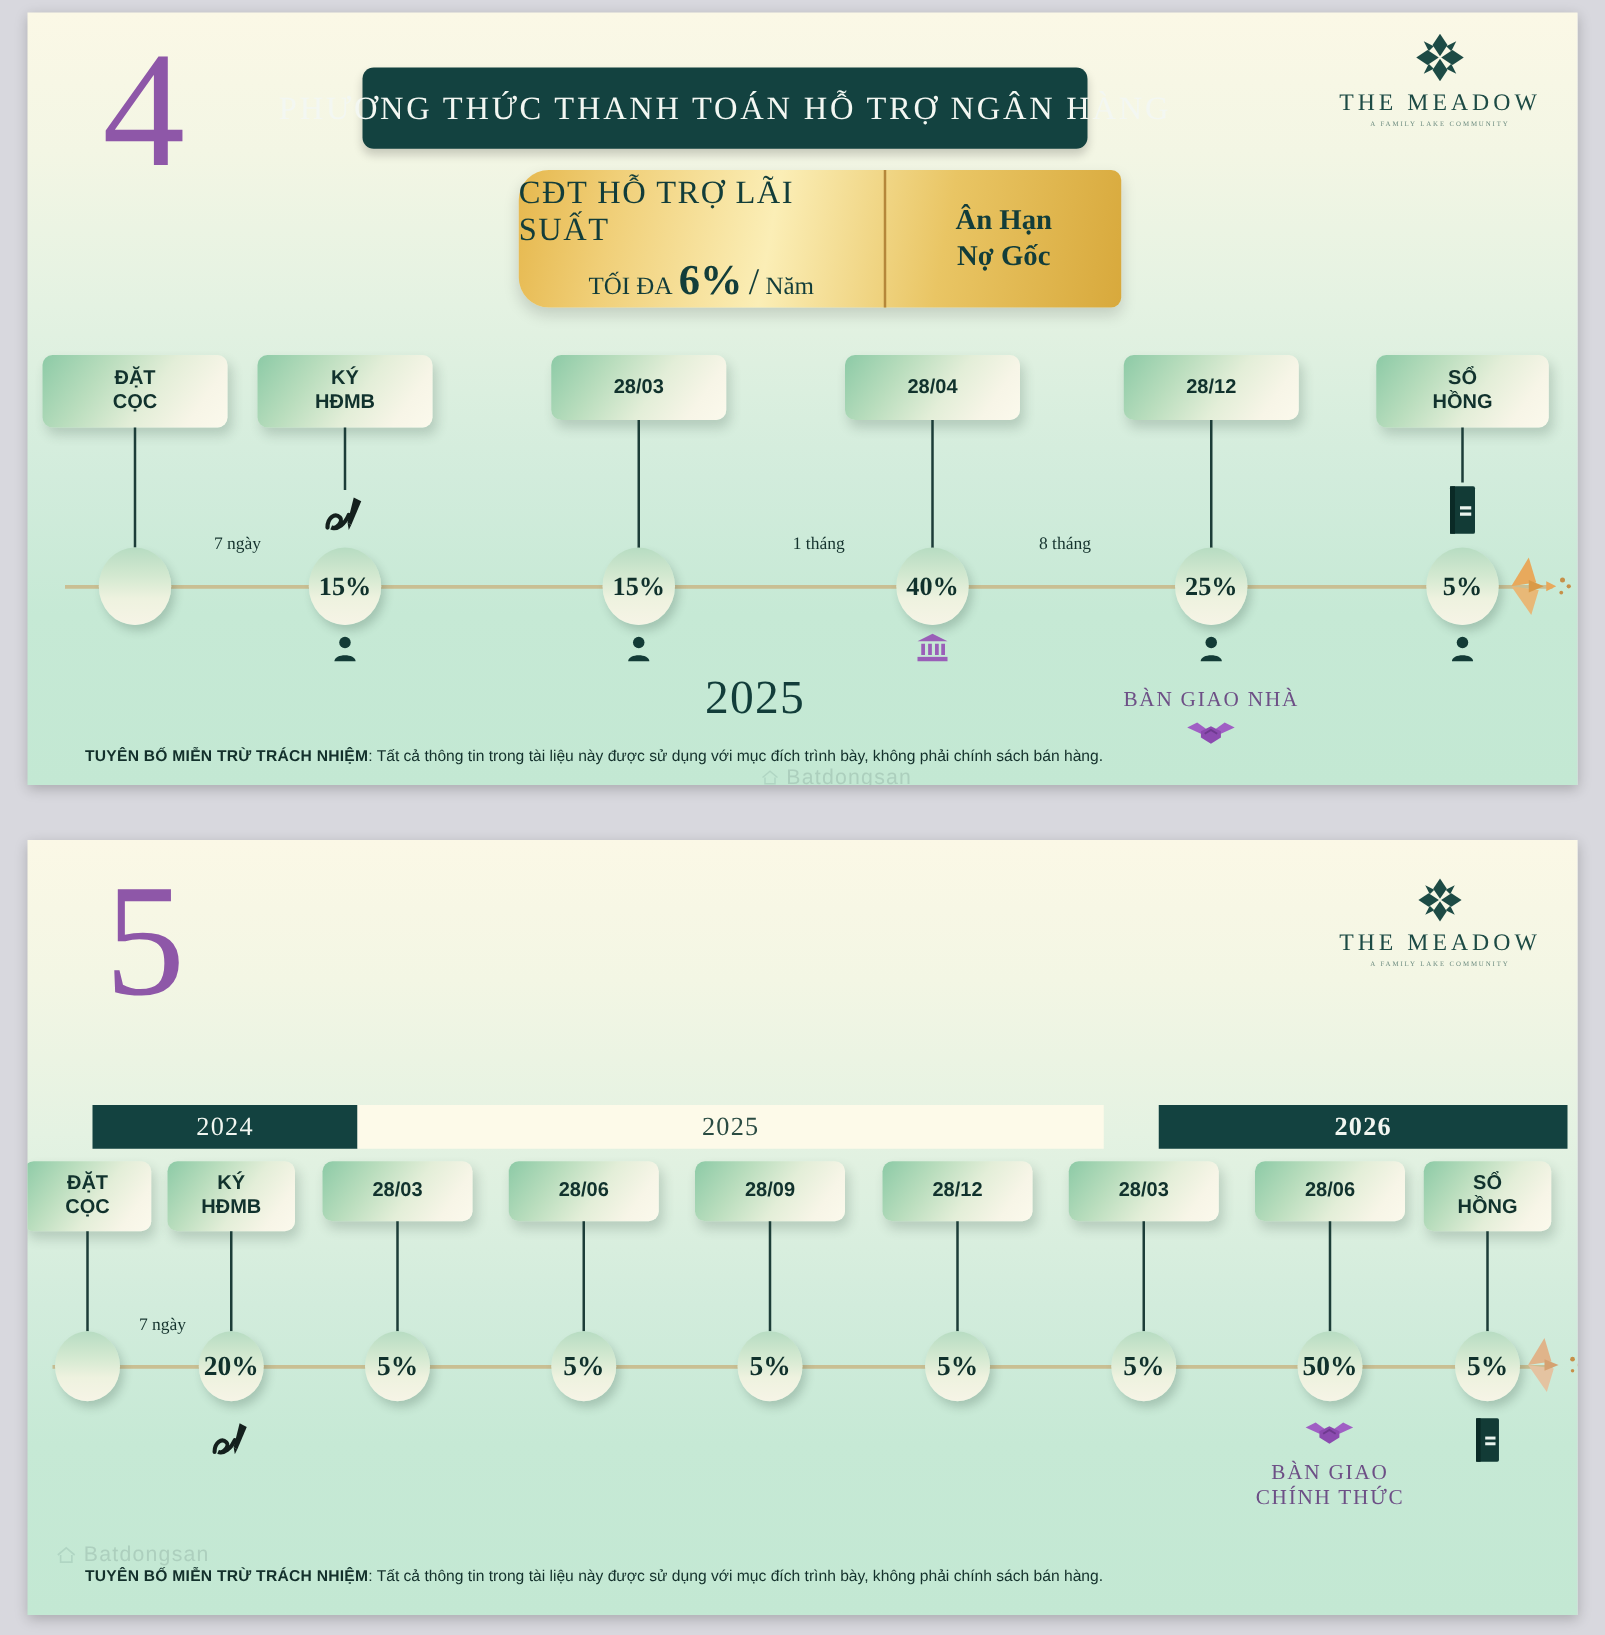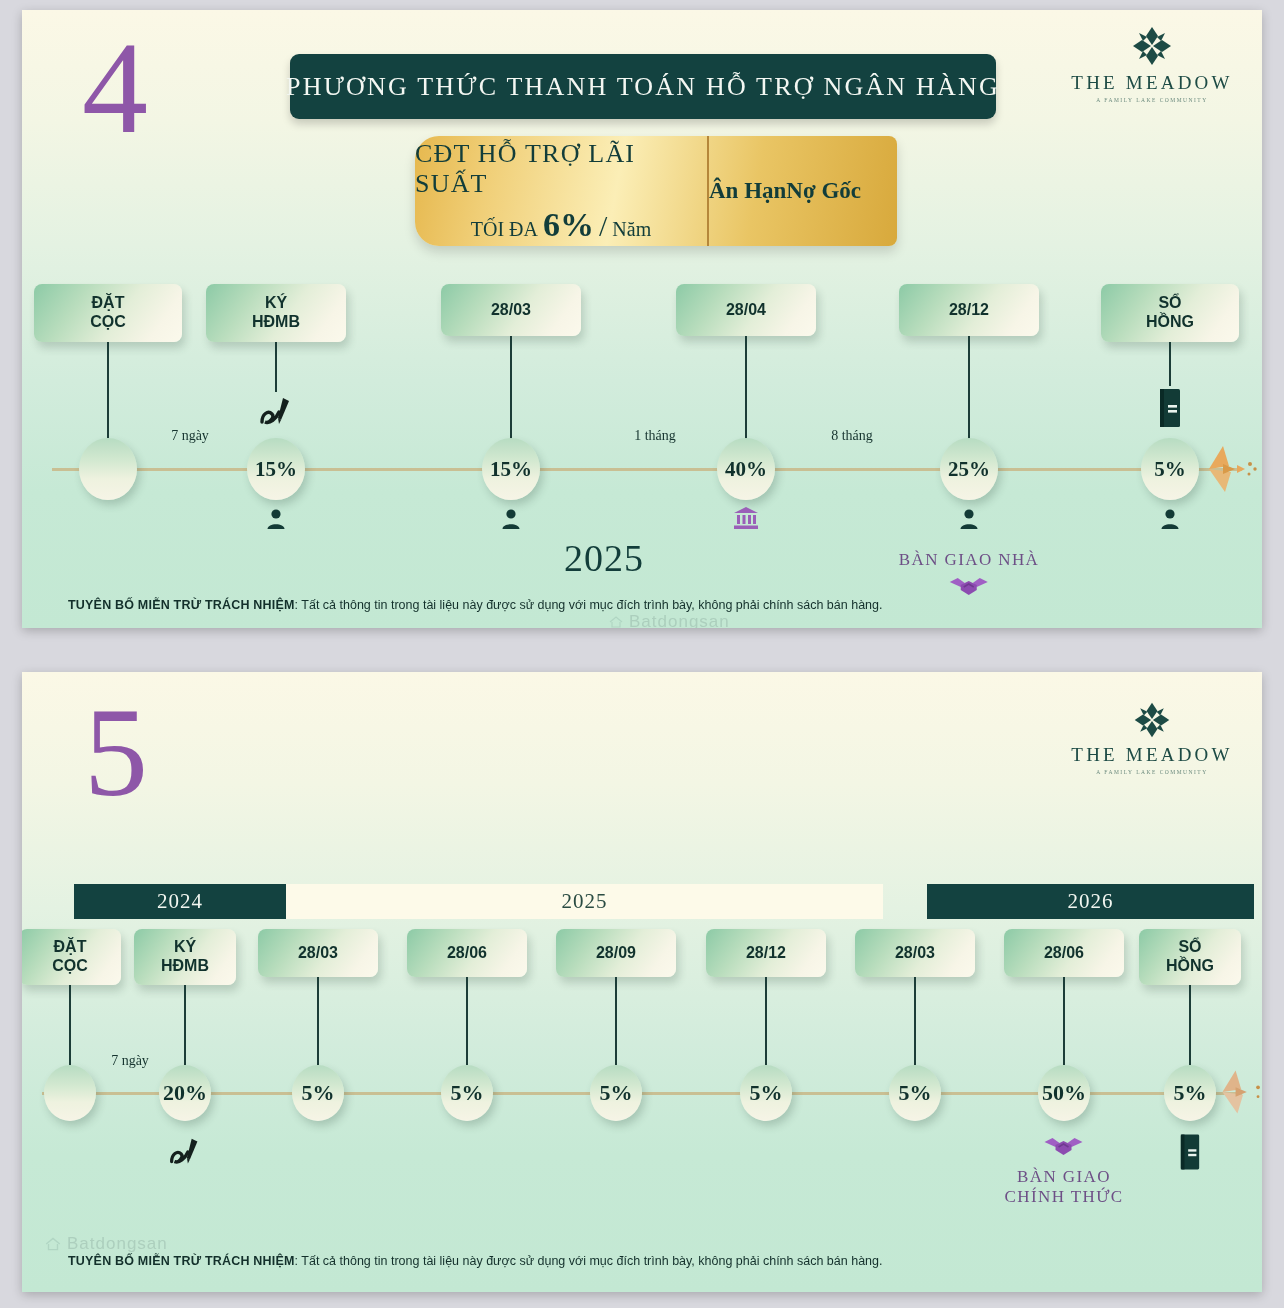--- a/index.html
+++ b/index.html
@@ -15,37 +15,37 @@
 
   
   .bignum{position:absolute;font-family:"Liberation Serif",serif;color:#8e57a8;
           font-size:132px;line-height:1;font-weight:400;}
   .bignum.n4{left:82px;top:22px;}
 
   .titlebar{position:absolute;background:#134240;border-radius:9px;
             box-shadow:0 5px 8px rgba(0,0,0,.18);display:flex;align-items:center;justify-content:center;}
   .titlebar span{font-family:"Liberation Serif",serif;color:#f3f7f2;letter-spacing:2.2px;
                  font-size:26px;white-space:nowrap;}
-  .tb1{left:290px;top:54px;width:706px;height:65px;}
+  .tb1{left:290px;top:54px;width:580px;height:65px;}
 
   .logo{position:absolute;width:180px;text-align:center;}
   .logo .mark{display:block;margin:0 auto 5px;}
   .logo .brand{font-family:"Liberation Serif",serif;font-size:19px;letter-spacing:3.2px;color:#1d4b45;
                display:block;line-height:1.1;}
   .logo .tag{font-family:"Liberation Serif",serif;font-size:5.5px;letter-spacing:1.5px;color:#6b8a7e;
              display:block;margin-top:3px;}
   .logo1{left:1062px;top:24px;}
 
   
   .gold{position:absolute;left:415px;top:136px;width:482px;height:110px;
         background:linear-gradient(100deg,#e6b84e 0%,#f0cf78 16%,#fbeeb6 42%,#e9c564 70%,#d8a93c 100%);
         border-radius:24px 8px 8px 24px;display:flex;box-shadow:0 6px 12px rgba(0,0,0,.15);}
   .gold .left{flex:0 0 292px;display:flex;flex-direction:column;align-items:center;justify-content:center;
               border-right:2px solid #b5873a;}
-  .gold .right{flex:1;display:flex;flex-direction:row;align-items:center;}
+  .gold .right{flex:1;display:flex;flex-direction:column;align-items:center;justify-content:center;}
   .g-l1{font-family:"Liberation Serif",serif;font-size:26px;letter-spacing:1.2px;color:#123d3a;}
   .g-l2{font-family:"Liberation Serif",serif;font-size:20px;color:#123d3a;display:flex;align-items:baseline;gap:5px;margin-top:7px;}
   .g-l2 b{font-size:34px;font-weight:700;}
   .g-l2 .sl{font-size:30px;color:#123d3a;}
   .g-r{font-family:"Liberation Serif",serif;font-size:23px;font-weight:700;color:#123d3a;line-height:1.25;text-align:center;}
 
   
   .tl{position:absolute;left:0;width:1240px;}
   .tl-1{top:268px;height:320px;}
 
@@ -315,21 +315,21 @@
       <span class="tag">A FAMILY LAKE COMMUNITY</span>
     </div>
 
     <div style="position:absolute;left:8px;top:212px;width:1224px;height:35px;display:flex;">
       <div class="ycell dark" style="flex:0 0 212px;">
         <span>2024</span>
       </div>
       <div class="ycell light" style="flex:0 0 597px;">
         <span>2025</span>
       </div>
-      <div class="ycell dark" style="flex:1;">
+      <div class="ycell dark" style="flex:1;font-weight:bold;">
         <span>2026</span>
       </div>
     </div>
 
     <div class="tl" style="top:253px;height:340px;">
       <div class="axis" style="left:20px;top:167px;width:1200px;"></div>
 
       <div class="card" style="left:48px;top:4px;width:102px;height:56px;flex-direction:column;">
         <span>ĐẶT</span>
         <span>CỌC</span>

